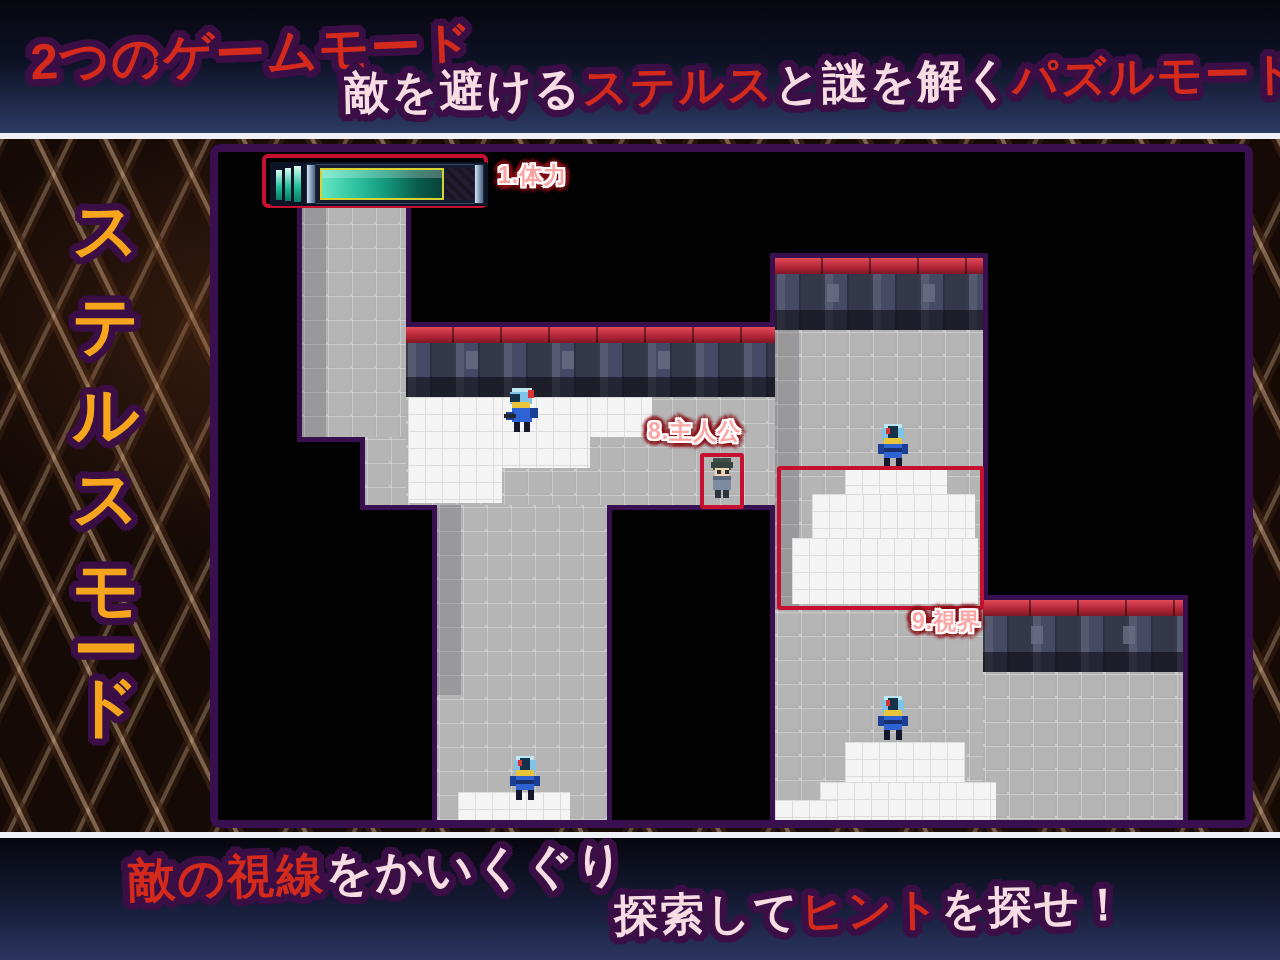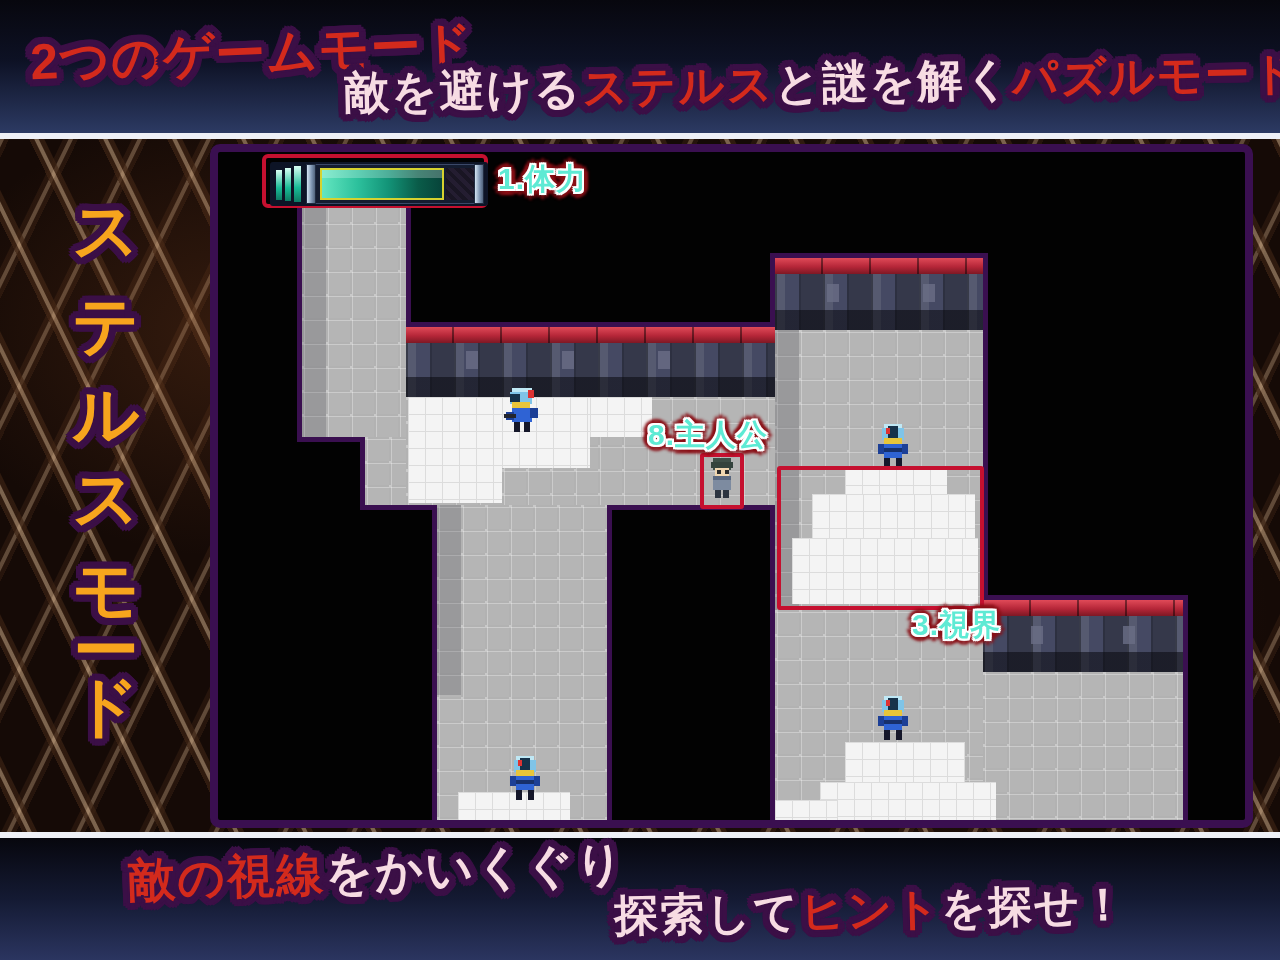--- a/index.html
+++ b/index.html
@@ -69,21 +69,21 @@
      repeating-linear-gradient(90deg, #565a70 0 10px, #454963 10px 26px, #35384a 26px 48px);}
   .wall .cap{position:absolute;left:0;top:0;width:100%;height:16px;
      background-image:repeating-linear-gradient(90deg, transparent 0 46px, rgba(0,0,0,.45) 46px 48px),
        linear-gradient(180deg,#e04a58 0%,#b52638 55%,#7e1824 100%);}
   .wall .inset{position:absolute;background:#6a6e86;opacity:.8;width:12px;height:18px;}
 
   
   .redbox{position:absolute;box-sizing:border-box;border:4px solid #c5102f;border-radius:3px;}
 
   
-  .callout{position:absolute;font-weight:bold;font-size:30px;color:#5eead4;white-space:nowrap;
+  .callout{position:absolute;font-weight:bold;font-size:23px;color:#fca5a5;white-space:nowrap;
     letter-spacing:1px;line-height:1;
     text-shadow:-2px 0 0 #fff,2px 0 0 #fff,0 -2px 0 #fff,0 2px 0 #fff,
       -2px -2px 0 #fff,2px -2px 0 #fff,-2px 2px 0 #fff,2px 2px 0 #fff,
       -6px 0 3px #8a0f16,6px 0 3px #8a0f16,0 -6px 3px #8a0f16,0 6px 3px #8a0f16,
       -4px -4px 3px #8a0f16,4px -4px 3px #8a0f16,-4px 4px 3px #8a0f16,4px 4px 3px #8a0f16;text-align:center;}
 
   
   .hud-bg{position:absolute;left:48px;top:6px;width:218px;height:44px;background:#0d1426;border-radius:3px;}
   .minibar{position:absolute;width:6px;background:linear-gradient(180deg,#d9fff4,#19bb96 60%,#0d7a62);}
   .hud-frame{position:absolute;left:84px;top:8px;width:178px;height:40px;background:#141c30;
@@ -242,19 +242,19 @@
         <div class="fill" style="width: 100%;"></div>
         <div class="shine"></div>
       </div>
       <div class="gauge-end" style="left:176px;top:6px"></div>
       <div class="bracket" style="left:204px;top:2px"></div>
     </div>
   </div>
 
   <div class="callout" style="left:280px;top:12px">1.体力</div>
   <div class="callout" style="left:430px;top:268px">8.主人公</div>
-  <div class="callout" style="left:694px;top:458px">3.視界</div>
+  <div class="callout" style="left:694px;top:458px">9.視界</div>
 </div>
 
 <div class="abs divider d-bottom"></div>
 <div class="abs banner-bottom"></div>
 <div class="abs disp o-purple bottom-line1"><span class="c-red">敵の視線</span><span class="c-pink">をかいくぐり</span></div>
 <div class="abs disp o-purple bottom-line2"><span class="c-pink">探索して</span><span class="c-red">ヒント</span><span class="c-pink">を探せ！</span></div>
 
 </body></html>

